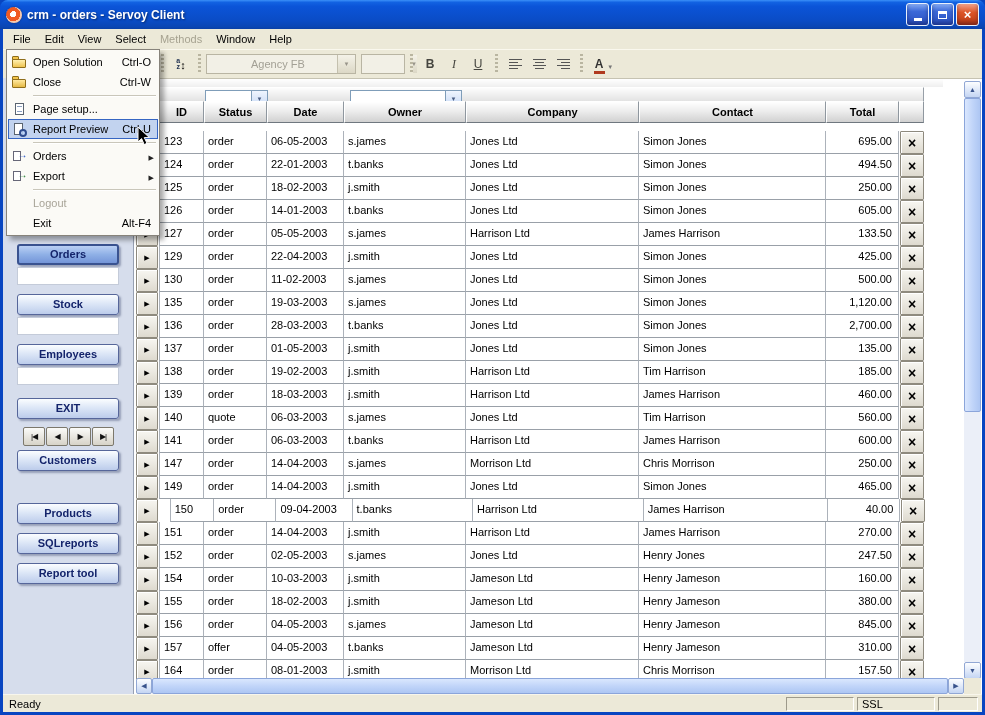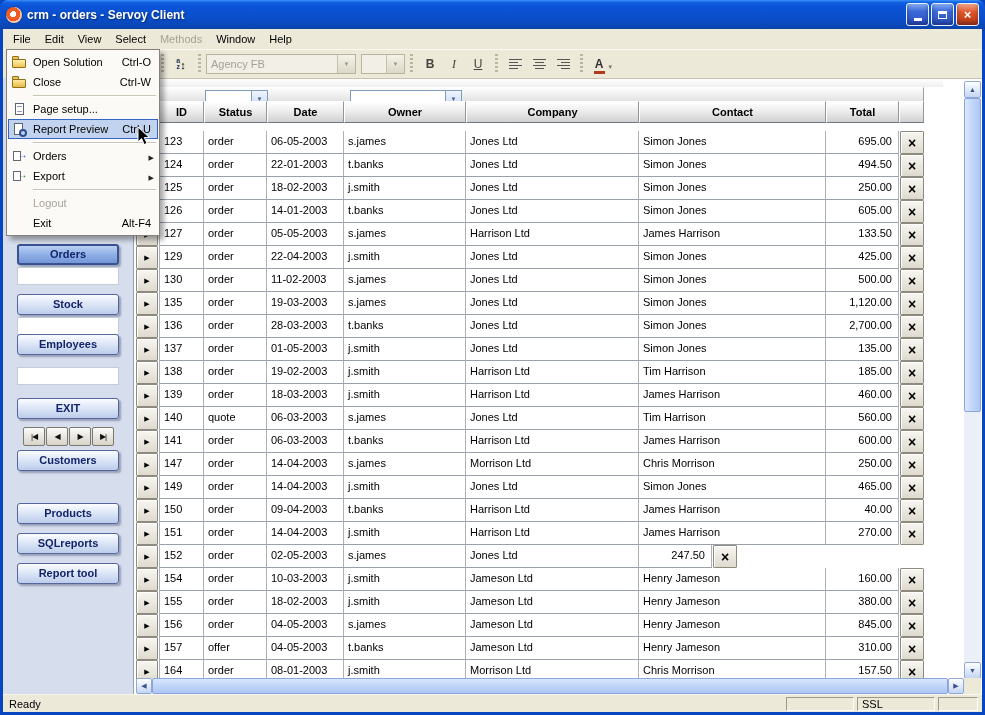--- a/index.html
+++ b/index.html
@@ -55,21 +55,21 @@
   .tbtn { background:none; border:none; width:24px; height:22px; display:flex; align-items:center; justify-content:center; font-family:inherit; padding:0; }
   .tbtn.wide { width:32px; }
   .tbtn.b { font-weight:bold; font-size:12px; color:#45453F; }
   .tbtn.i { font-style:italic; font-family:"Liberation Serif", serif; font-size:12px; color:#45453F; }
   .tbtn.u { text-decoration:underline; font-size:12px; color:#45453F; }
   .sort-icon { display:flex; align-items:center; }
   .sort-az { display:flex; flex-direction:column; font-size:7px; font-weight:bold; line-height:6px; color:#1E3050; }
   .sort-az::before { content:"a"; } .sort-az::after { content:"z"; }
   .sort-ud::before { content:"↕"; font-size:11px; color:#000; }
   .combo { height:20px; box-sizing:border-box; background:#F2F0E6; border:1px solid #B9B5A3; display:flex; align-items:center; }
-  .combo-text { flex:1; padding:0 4px; color:#A3A095; white-space:nowrap; overflow:hidden; }
+  .combo-text { flex:1; padding:0 4px; color:#A3A095; white-space:nowrap; overflow:hidden;margin-left:40px; }
   .combo-btn { width:17px; align-self:stretch; background:linear-gradient(180deg,#F4F2E8,#DCD8C6); border-left:1px solid #C4C0AE; display:flex; align-items:center; justify-content:center; }
   .combo-btn::before { content:"▼"; font-size:6px; color:#98948A; }
   .font-combo { width:150px; }
   .size-combo { width:44px; margin-left:5px; }
   .al { width:13px; height:12px; display:inline-block; }
   .al-left   { background:linear-gradient(#555,#555) left 1px/13px 1px no-repeat, linear-gradient(#555,#555) left 4px/9px 1px no-repeat, linear-gradient(#555,#555) left 7px/13px 1px no-repeat, linear-gradient(#555,#555) left 10px/9px 1px no-repeat; }
   .al-center { background:linear-gradient(#555,#555) center 1px/13px 1px no-repeat, linear-gradient(#555,#555) center 4px/9px 1px no-repeat, linear-gradient(#555,#555) center 7px/13px 1px no-repeat, linear-gradient(#555,#555) center 10px/9px 1px no-repeat; }
   .al-right  { background:linear-gradient(#555,#555) right 1px/13px 1px no-repeat, linear-gradient(#555,#555) right 4px/9px 1px no-repeat, linear-gradient(#555,#555) right 7px/13px 1px no-repeat, linear-gradient(#555,#555) right 10px/9px 1px no-repeat; }
   .fca { position:relative; font-weight:bold; font-size:12px; color:#333; }
   .fca::before { content:"A"; }
@@ -276,21 +276,21 @@
     <span class="fca"></span>
     <span class="fcarrow"></span>
   </button>
 </div>
 
 <div class="sidebar">
     <div class="sb-btn selected" style="top: 166px;">Orders</div>
     <div class="sb-field" style="top: 189px;"></div>
     <div class="sb-btn" style="top: 216px;">Stock</div>
     <div class="sb-field" style="top: 239px;"></div>
-    <div class="sb-btn" style="top: 256px;">Employees</div>
+    <div class="sb-btn" style="top: 266px;">Employees</div>
     <div class="sb-field" style="top: 289px;"></div>
     <div class="sb-btn" style="top: 320px;">EXIT</div>
     <div class="nav-group">
       <div class="nav-btn nb-first"></div>
       <div class="nav-btn nb-prev"></div>
       <div class="nav-btn nb-next"></div>
       <div class="nav-btn nb-last"></div>
     </div>
     <div class="sb-btn" style="top: 372px;">Customers</div>
     <div class="sb-btn" style="top: 425px;">Products</div>
@@ -493,21 +493,21 @@
         <div class="cell c-status" style="width: 63px;">order</div>
         <div class="cell c-date" style="width: 77px;">14-04-2003</div>
         <div class="cell c-owner" style="width: 122px;">j.smith</div>
         <div class="cell c-company" style="width: 173px;">Jones Ltd</div>
         <div class="cell c-contact" style="width: 187px;">Simon  Jones</div>
         <div class="cell c-total" style="width: 73px;">465.00</div>
         <div class="rbtn row-x"></div>
       </div>
       <div class="trow">
         <div class="rbtn row-arrow"></div>
-        <div class="cell c-id" style="width: 45px;">150</div>
+        <div class="cell c-id" style="width: 45px; margin-left: 11px;">150</div>
         <div class="cell c-status" style="width: 63px;">order</div>
         <div class="cell c-date" style="width: 77px;">09-04-2003</div>
         <div class="cell c-owner" style="width: 122px;">t.banks</div>
         <div class="cell c-company" style="width: 173px;">Harrison Ltd</div>
         <div class="cell c-contact" style="width: 187px;">James Harrison</div>
         <div class="cell c-total" style="width: 73px;">40.00</div>
         <div class="rbtn row-x"></div>
       </div>
       <div class="trow">
         <div class="rbtn row-arrow"></div>
@@ -520,20 +520,21 @@
         <div class="cell c-total" style="width: 73px;">270.00</div>
         <div class="rbtn row-x"></div>
       </div>
       <div class="trow">
         <div class="rbtn row-arrow"></div>
         <div class="cell c-id" style="width: 45px;">152</div>
         <div class="cell c-status" style="width: 63px;">order</div>
         <div class="cell c-date" style="width: 77px;">02-05-2003</div>
         <div class="cell c-owner" style="width: 122px;">s.james</div>
         <div class="cell c-company" style="width: 173px;">Jones Ltd</div>
+        <div class="cell c-contact" style="width: 187px;">Henry  Jones</div>
         <div class="cell c-total" style="width: 73px;">247.50</div>
         <div class="rbtn row-x"></div>
       </div>
       <div class="trow">
         <div class="rbtn row-arrow"></div>
         <div class="cell c-id" style="width: 45px;">154</div>
         <div class="cell c-status" style="width: 63px;">order</div>
         <div class="cell c-date" style="width: 77px;">10-03-2003</div>
         <div class="cell c-owner" style="width: 122px;">j.smith</div>
         <div class="cell c-company" style="width: 173px;">Jameson Ltd</div>

